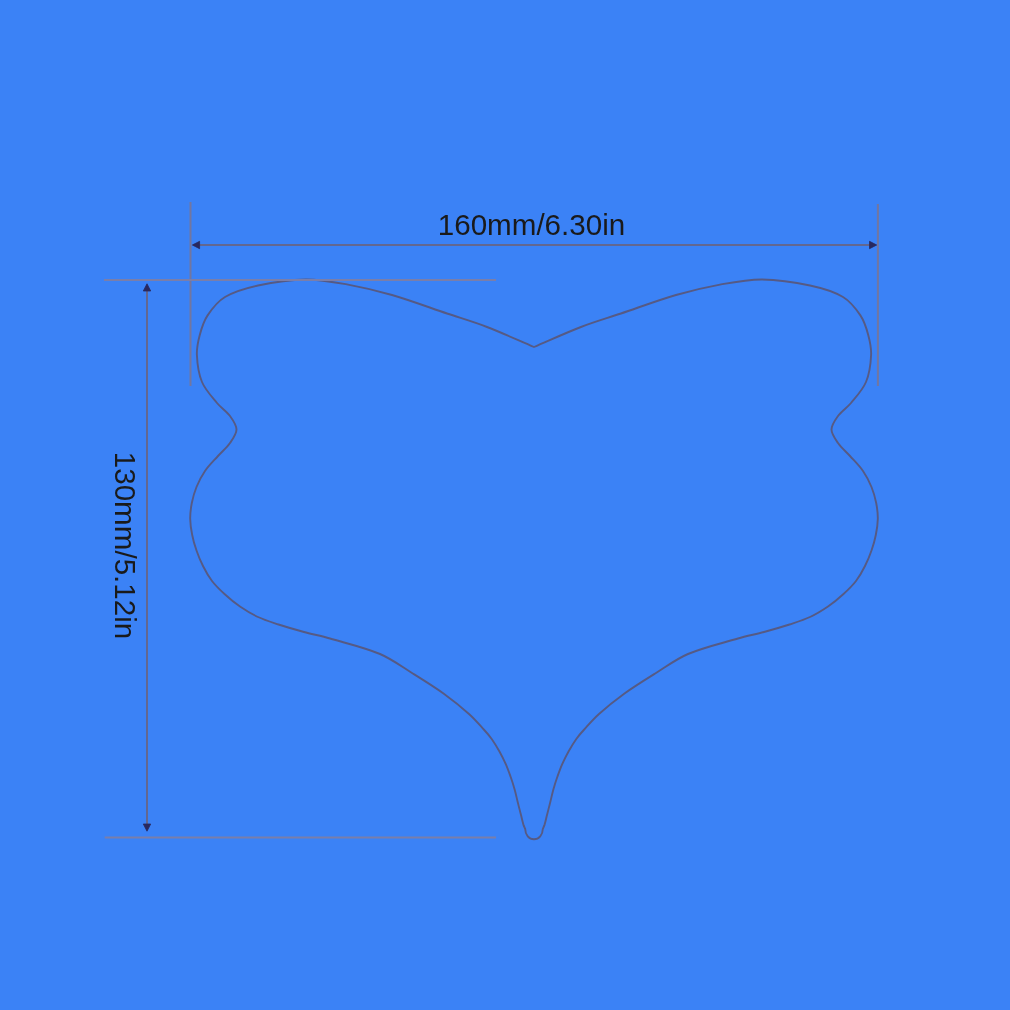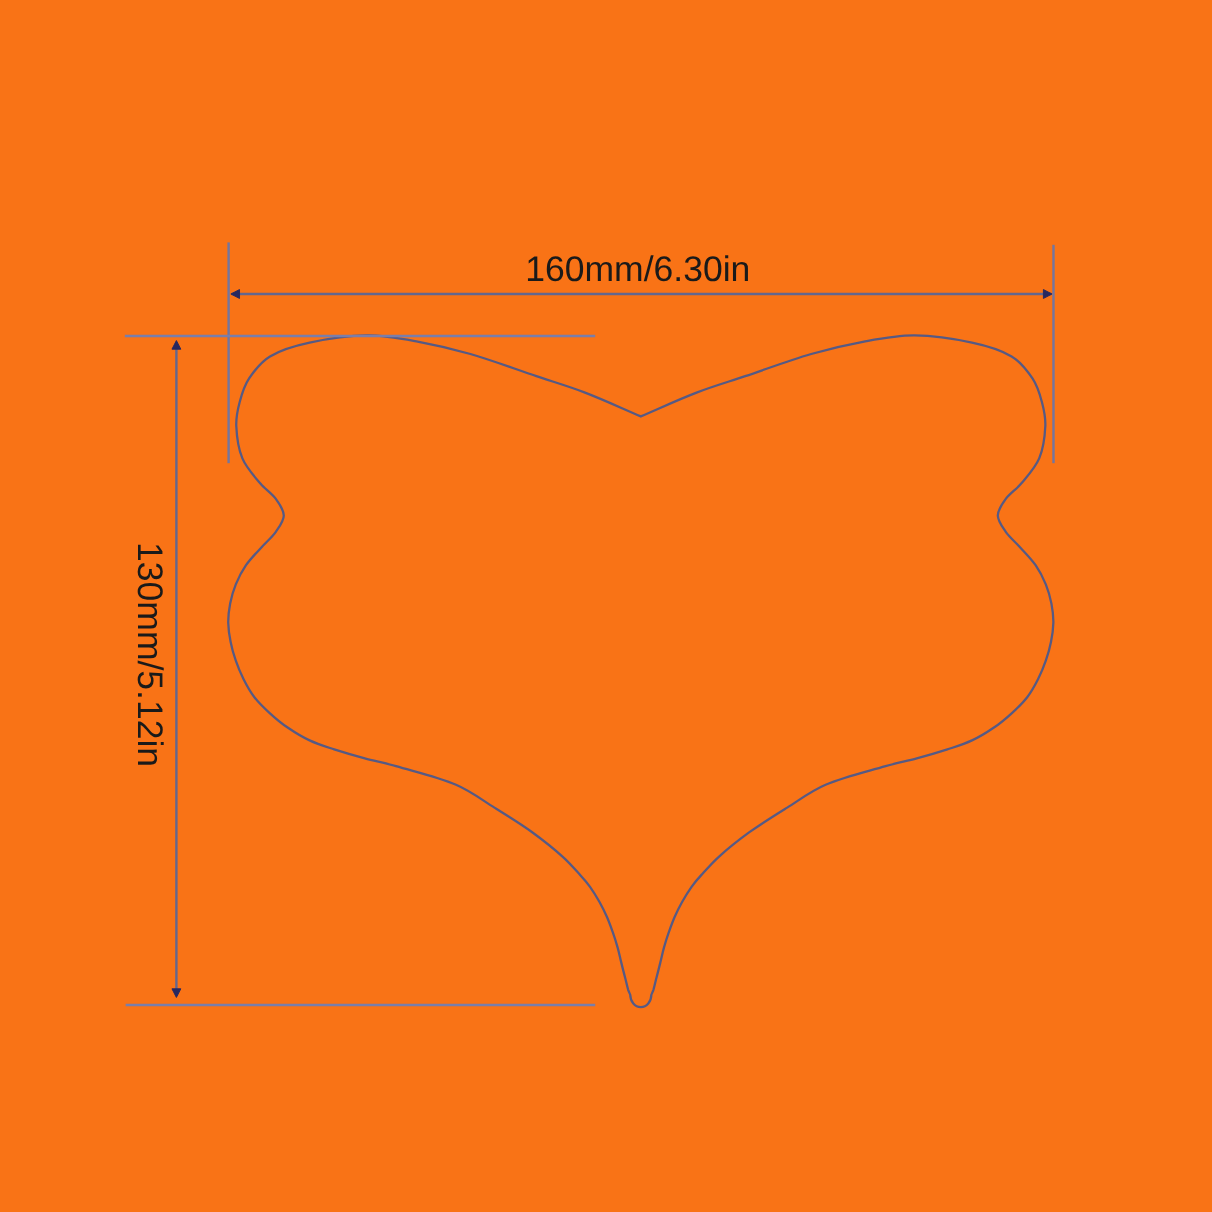--- a/index.html
+++ b/index.html
@@ -1,16 +1,16 @@
 <!DOCTYPE html>
 <html><head>
 <meta charset="utf-8">
 <style>
 html,body{margin:0;padding:0;background:#ffffff;}
-#canvas{position:relative;width:1010px;height:1010px;background:#f97316;font-family:"Liberation Sans",sans-serif;}
+#canvas{position:relative;width:1010px;height:1010px;background:#3b82f6;font-family:"Liberation Sans",sans-serif;}
 </style>
 </head>
 <body>
 
 <div id="canvas">
 <svg width="1010" height="1010" viewBox="0 0 1010 1010" xmlns="http://www.w3.org/2000/svg">
 
   <path d="M 534.0,347.0 C 518.3,340.3 502.9,333.1 487.0,327.0 C 473.9,321.9 460.3,318.0 447.0,313.5 C 428.7,307.3 410.5,300.4 392.0,295.0 C 377.5,290.8 362.8,287.3 348.0,284.6 C 334.1,282.1 320.0,279.4 306.0,279.5 C 290.0,279.7 273.7,282.1 258.0,285.5 C 246.7,287.9 234.7,291.2 225.0,297.0 C 217.9,301.2 212.2,308.5 207.6,315.4 C 203.7,321.2 201.5,328.4 199.7,335.2 C 198.0,341.6 196.6,348.4 196.9,355.0 C 197.3,364.0 198.5,373.7 202.0,382.0 C 205.2,389.7 211.5,396.4 217.0,403.0 C 220.9,407.7 226.4,411.1 230.0,416.0 C 232.9,420.0 236.5,425.0 236.5,429.5 C 236.5,434.0 232.8,438.9 230.0,443.0 C 226.7,447.8 221.9,451.6 218.0,456.0 C 213.6,460.9 208.7,465.6 205.0,471.0 C 201.6,475.9 198.8,481.4 196.5,487.0 C 194.4,492.1 192.9,497.6 191.8,503.0 C 190.8,508.2 190.1,513.7 190.2,519.0 C 190.3,524.3 191.1,529.7 192.2,535.0 C 193.2,540.2 194.7,545.4 196.5,550.5 C 198.3,555.8 200.5,561.0 203.0,566.0 C 205.6,571.2 208.5,576.4 212.0,581.0 C 215.6,585.7 220.1,590.0 224.5,594.0 C 229.4,598.5 234.5,602.8 240.0,606.5 C 245.7,610.4 251.7,614.1 258.0,617.0 C 264.6,620.1 271.6,622.2 278.5,624.5 C 286.9,627.2 295.5,629.7 304.0,632.0 C 312.6,634.3 321.4,636.0 330.0,638.5 C 346.8,643.4 364.0,647.3 380.0,654.0 C 391.4,658.8 401.5,666.4 412.0,673.0 C 422.6,679.6 433.3,686.2 443.5,693.5 C 452.3,699.9 460.9,706.7 469.0,714.0 C 474.3,718.7 479.0,724.2 483.8,729.5 C 486.6,732.5 489.3,735.7 491.7,739.0 C 494.6,743.1 497.2,747.4 499.6,751.7 C 501.9,755.8 504.0,760.1 505.9,764.4 C 507.7,768.5 509.2,772.8 510.7,777.0 C 512.2,781.2 513.5,785.4 514.7,789.7 C 515.9,793.9 516.7,798.2 517.8,802.4 C 518.8,806.6 519.9,810.8 521.0,815.0 C 521.8,818.2 522.5,821.4 523.4,824.6 C 523.9,826.1 524.6,827.5 525.2,829.0 C 525.3,834.8 529.0,839.3 534.0,839.3 C 539.0,839.3 542.7,834.8 542.8,829.0 C 543.4,827.5 544.1,826.1 544.6,824.6 C 545.5,821.4 546.2,818.2 547.0,815.0 C 548.1,810.8 549.2,806.6 550.2,802.4 C 551.3,798.2 552.1,793.9 553.3,789.7 C 554.5,785.4 555.8,781.2 557.3,777.0 C 558.8,772.8 560.3,768.5 562.1,764.4 C 564.0,760.1 566.1,755.8 568.4,751.7 C 570.8,747.4 573.4,743.1 576.3,739.0 C 578.7,735.7 581.4,732.5 584.2,729.5 C 589.0,724.2 593.7,718.7 599.0,714.0 C 607.1,706.7 615.7,699.9 624.5,693.5 C 634.7,686.2 645.4,679.6 656.0,673.0 C 666.5,666.4 676.6,658.8 688.0,654.0 C 704.0,647.3 721.2,643.4 738.0,638.5 C 746.6,636.0 755.4,634.3 764.0,632.0 C 772.5,629.7 781.1,627.2 789.5,624.5 C 796.4,622.2 803.4,620.1 810.0,617.0 C 816.3,614.1 822.3,610.4 828.0,606.5 C 833.5,602.8 838.6,598.5 843.5,594.0 C 847.9,590.0 852.4,585.7 856.0,581.0 C 859.5,576.4 862.4,571.2 865.0,566.0 C 867.5,561.0 869.7,555.8 871.5,550.5 C 873.3,545.4 874.8,540.2 875.8,535.0 C 876.9,529.7 877.7,524.3 877.8,519.0 C 877.9,513.7 877.2,508.2 876.2,503.0 C 875.1,497.6 873.6,492.1 871.5,487.0 C 869.2,481.4 866.4,475.9 863.0,471.0 C 859.3,465.6 854.4,460.9 850.0,456.0 C 846.1,451.6 841.3,447.8 838.0,443.0 C 835.2,438.9 831.5,434.0 831.5,429.5 C 831.5,425.0 835.1,420.0 838.0,416.0 C 841.6,411.1 847.1,407.7 851.0,403.0 C 856.5,396.4 862.8,389.7 866.0,382.0 C 869.5,373.7 870.7,364.0 871.1,355.0 C 871.4,348.4 870.0,341.6 868.3,335.2 C 866.5,328.4 864.3,321.2 860.4,315.4 C 855.8,308.5 850.1,301.2 843.0,297.0 C 833.3,291.2 821.3,287.9 810.0,285.5 C 794.3,282.1 778.0,279.7 762.0,279.5 C 748.0,279.4 733.9,282.1 720.0,284.6 C 705.2,287.3 690.5,290.8 676.0,295.0 C 657.5,300.4 639.3,307.3 621.0,313.5 C 607.7,318.0 594.1,321.9 581.0,327.0 C 565.1,333.1 549.7,340.3 534.0,347.0 Z" fill="none" stroke="#565a84" stroke-width="1.9"></path>
 
   <line x1="190.5" y1="202" x2="190.5" y2="386" stroke="#7276a0" stroke-width="2"></line>

